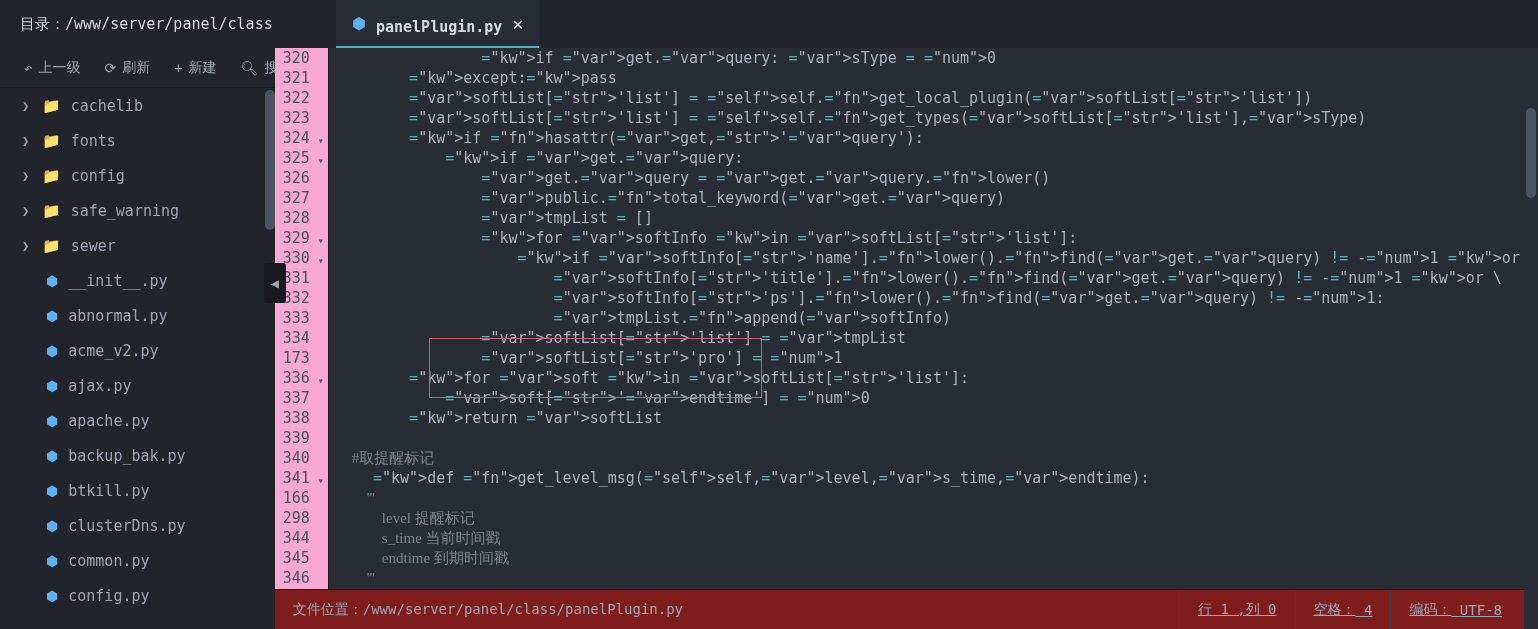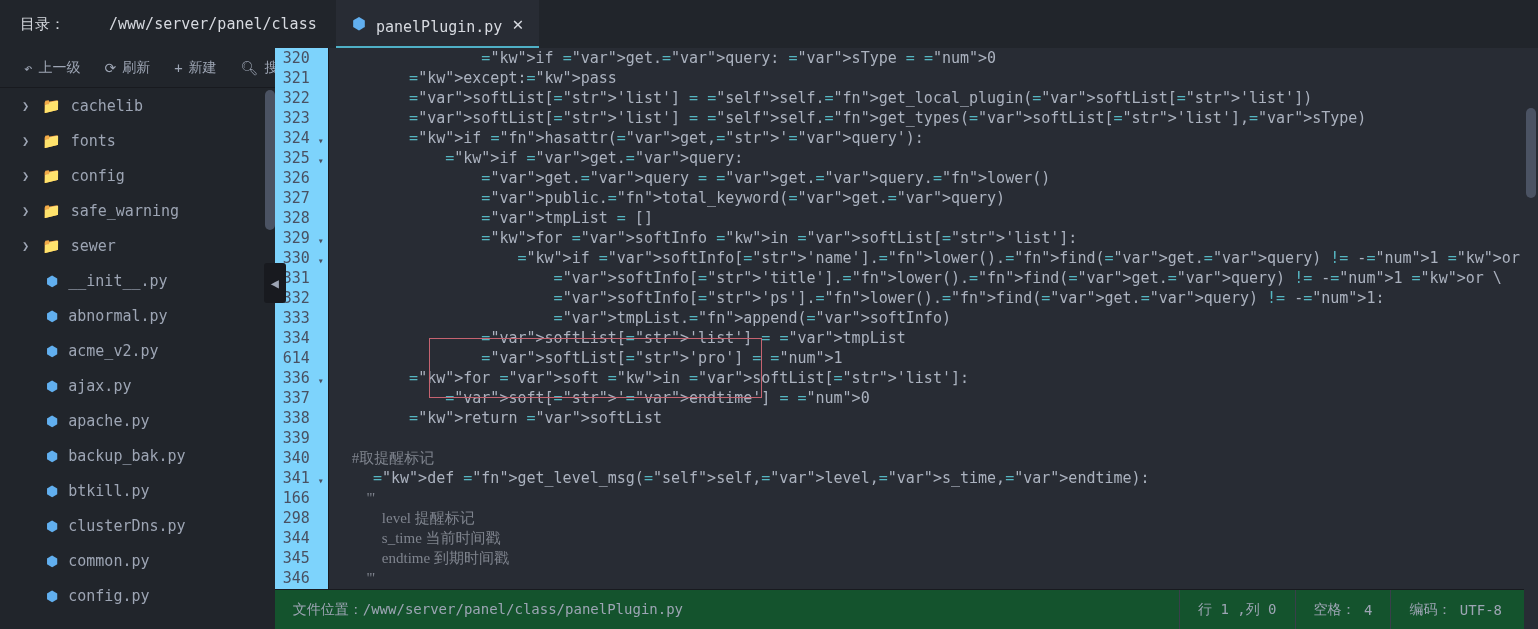--- a/index.html
+++ b/index.html
@@ -20,38 +20,37 @@
   background: #21252b;
   align-items: center;
 }
 .path-section {
   width: 336px;
   padding-left: 20px;
   color: #d7dae0;
   font-size: 15px;
   display: flex;
   align-items: flex-start;
-  gap: 44px;
 }
 .tab {
   display: flex;
   align-items: center;
   background: #282c34;
   height: 100%;
   padding: 0 16px;
   border-bottom: 2px solid #4fb0c6;
   gap: 10px;
 }
 .python-icon {
   color: #61afef;
   font-size: 16px;
 }
 .tab-name {
   color: #d7dae0;
-  font-weight: normal;
+  font-weight: bold;
   font-size: 15px;
   margin-top: 7px;
 }
 .tab-close {
   color: #d7dae0;
   font-size: 18px;
   cursor: pointer;
 }
 .toolbar {
   display: flex;
@@ -121,21 +120,21 @@
 }
 .editor {
   flex: 1;
   display: flex;
   font-family: Consolas, monospace;
   font-size: 15px;
   line-height: 20px;
   overflow: hidden;
 }
 .gutter {
-  background: #7dd3fc;
+  background: #f9a8d4;
   color: #495162;
   text-align: right;
   padding: 0 18px 0 8px;
   user-select: none;
   border-right: 1px solid #181a1f;
 }
 .gutter-line { height: 20px; position: relative; }
 .fold-marker {
   position: absolute;
   right: -14px;
@@ -151,31 +150,31 @@
 .code-line { height: 20px; white-space: pre; }
 .highlight-box {
   position: absolute;
   border: 1px solid #c56370;
   pointer-events: none;
 }
 .op { color: #56b6c2; }
 .cmt { color: #7f848e; font-family: Liberation Serif, serif; }
 .status-bar {
   height: 40px;
-  background: #14532d;
+  background: #7f1d1d;
   border-top: 1px solid #181a1f;
   display: flex;
   align-items: center;
   padding: 0 18px;
   color: #9da5b4;
   font-size: 14px;
   gap: 0;
 }
 .status-bar .left { flex: 1; }
-.status-item { padding: 0 18px; border-left: 1px solid #3a3f4b; height: 100%; display: flex; align-items: center; }
+.status-item { padding: 0 18px; border-left: 1px solid #3a3f4b; height: 100%; display: flex; align-items: center; text-decoration: underline; }
 .vscroll {
   position: absolute;
   right: 0;
   top: 0;
   width: 14px;
   height: 100%;
   background: #282c34;
 }
 .vscroll-thumb {
   position: absolute;
@@ -314,21 +313,21 @@
           <div class="gutter-line">325<span class="fold-marker">▾</span></div>
           <div class="gutter-line">326</div>
           <div class="gutter-line">327</div>
           <div class="gutter-line">328</div>
           <div class="gutter-line">329<span class="fold-marker">▾</span></div>
           <div class="gutter-line">330<span class="fold-marker">▾</span></div>
           <div class="gutter-line">331</div>
           <div class="gutter-line">332</div>
           <div class="gutter-line">333</div>
           <div class="gutter-line">334</div>
-          <div class="gutter-line">614</div>
+          <div class="gutter-line">173</div>
           <div class="gutter-line">336<span class="fold-marker">▾</span></div>
           <div class="gutter-line">337</div>
           <div class="gutter-line">338</div>
           <div class="gutter-line">339</div>
           <div class="gutter-line">340</div>
           <div class="gutter-line">341<span class="fold-marker">▾</span></div>
           <div class="gutter-line">166</div>
           <div class="gutter-line">298</div>
           <div class="gutter-line">344</div>
           <div class="gutter-line">345</div>

